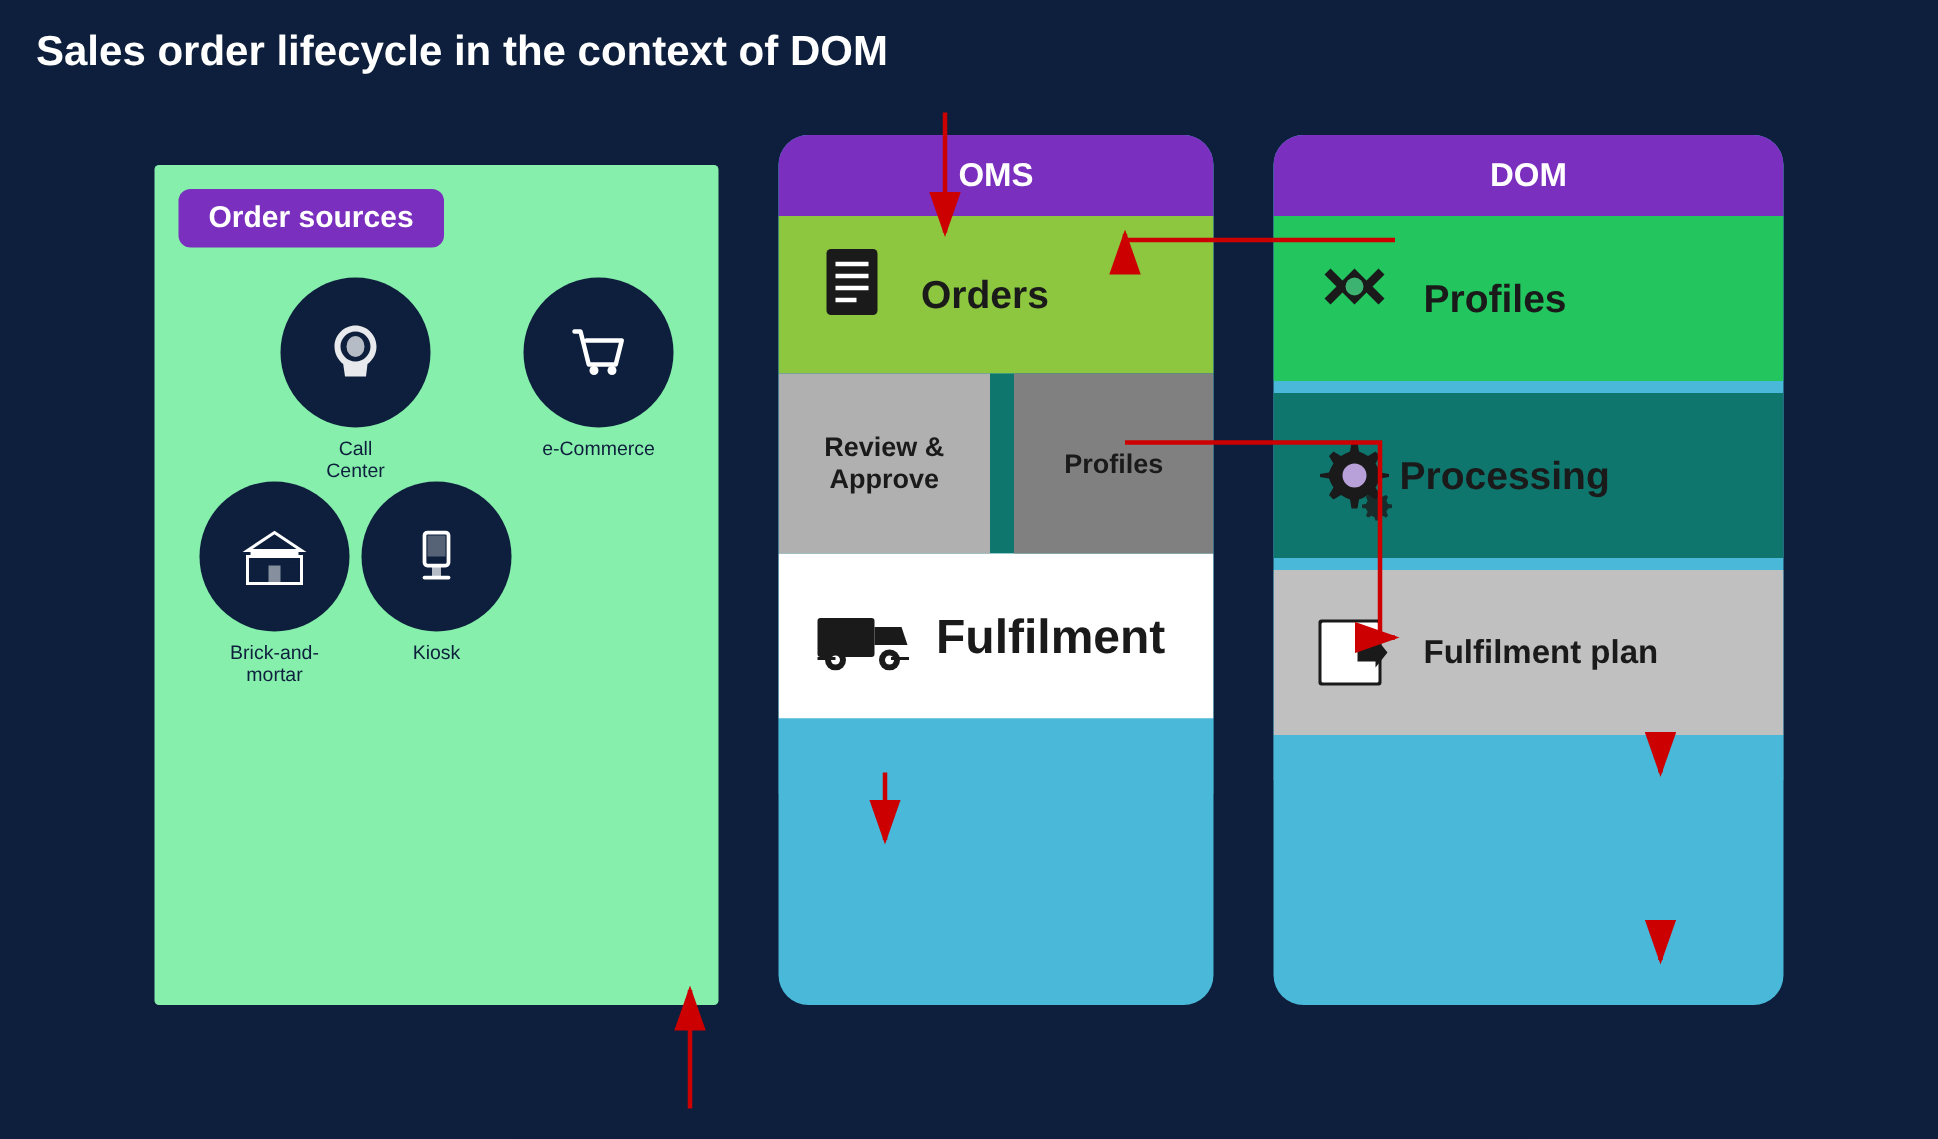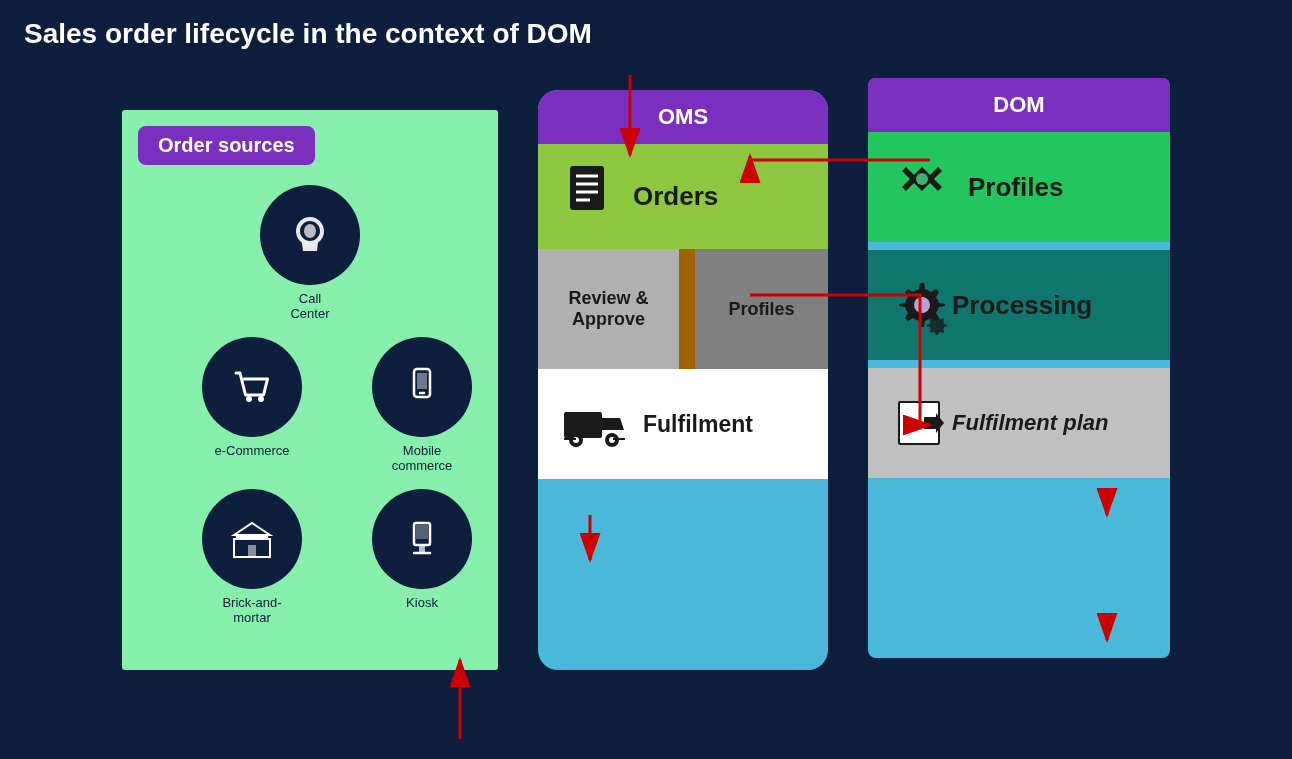--- a/index.html
+++ b/index.html
@@ -48,22 +48,21 @@
       border-radius: 8px;
       padding: 8px 20px;
       font-size: 20px;
       font-weight: 600;
       display: inline-block;
       margin-bottom: 20px;
     }
 
     .circles-grid {
       display: grid;
-      grid-template-columns: 1fr;
-      gap: 16px;
+      grid-template-columns: 1fr 1fr 1fr;
       padding: 0 10px;
     }
 
     .circle-item {
       display: flex;
       flex-direction: column;
       align-items: center;
       gap: 6px;
     }
 
@@ -120,21 +119,21 @@
       min-height: 100px;
     }
 
     .orders-label {
       font-size: 26px;
       font-weight: 700;
       color: #1a1a1a;
     }
 
     .oms-middle {
-      background-color: #a16207;
+      background-color: #0f766e;
       display: flex;
       min-height: 120px;
       gap: 16px;
     }
 
     .review-section {
       background-color: #b0b0b0;
       flex: 1;
       display: flex;
       align-items: center;
@@ -163,40 +162,40 @@
       background-color: white;
       display: flex;
       align-items: center;
       padding: 20px 24px;
       gap: 16px;
       min-height: 110px;
       margin: 0;
     }
 
     .fulfilment-label {
-      font-size: 23px;
+      font-size: 32px;
       font-weight: 700;
       color: #1a1a1a;
     }
 
     .oms-bottom {
       background-color: #4ab8d8;
       height: 50px;
     }
 
     
     .dom-box {
       background-color: #4ab8d8;
-      border-radius: 8px;
-      width: 302px;
+      border-radius: 20px;
+      width: 340px;
       min-height: 580px;
       position: relative;
       flex-shrink: 0;
       overflow: hidden;
-      margin-top: 8px;
+      margin-top: 20px;
       margin-left: 40px;
     }
 
     .dom-header {
       background-color: #7b2fbe;
       text-align: center;
       padding: 14px;
       font-size: 22px;
       font-weight: 600;
     }
@@ -230,23 +229,23 @@
       font-size: 26px;
       font-weight: 700;
       color: #1a1a1a;
     }
 
     .fulfilment-plan-section {
       background-color: #c0c0c0;
       display: flex;
       align-items: center;
       padding: 20px 24px;
+      gap: 16px;
       min-height: 110px;
       margin-top: 8px;
-      font-style: italic;
     }
 
     .fulfilment-plan-label {
       font-size: 22px;
       font-weight: 700;
       color: #1a1a1a;
     }
 
     .dom-bottom {
       background-color: #4ab8d8;
@@ -291,30 +290,20 @@
         <div class="circle">
           <svg width="44" height="44" viewBox="0 0 44 44" fill="white">
             <path d="M6 8h4l5.5 22h18l4-16H14" stroke="white" stroke-width="3" fill="none" stroke-linecap="round" stroke-linejoin="round"></path>
             <circle cx="19" cy="34" r="3" fill="white"></circle>
             <circle cx="31" cy="34" r="3" fill="white"></circle>
           </svg>
         </div>
         <div class="circle-label">e-Commerce</div>
       </div>
 
-      <div class="circle-item">
-        <div class="circle">
-          <svg width="44" height="44" viewBox="0 0 44 44" fill="white">
-            <rect x="14" y="4" width="16" height="28" rx="3" ry="3" stroke="white" stroke-width="2.5" fill="none"></rect>
-            <line x1="20" y1="28" x2="24" y2="28" stroke="white" stroke-width="2.5" stroke-linecap="round"></line>
-            <rect x="17" y="8" width="10" height="16" fill="white" opacity="0.4"></rect>
-          </svg>
-        </div>
-        <div class="circle-label">Mobile<br>commerce</div>
-      </div>
 
       <div class="circle-item">
         <div class="circle">
           <svg width="44" height="44" viewBox="0 0 44 44" fill="white">
             <rect x="6" y="18" width="32" height="4" fill="white"></rect>
             <rect x="4" y="22" width="36" height="18" fill="none" stroke="white" stroke-width="2"></rect>
             <polygon points="4,18 22,6 40,18" fill="none" stroke="white" stroke-width="2"></polygon>
             <rect x="18" y="28" width="8" height="12" fill="white" opacity="0.5"></rect>
 
             <line x1="8" y1="26" x2="16" y2="26" stroke="#0d1f3c" stroke-width="1.5"></line>

